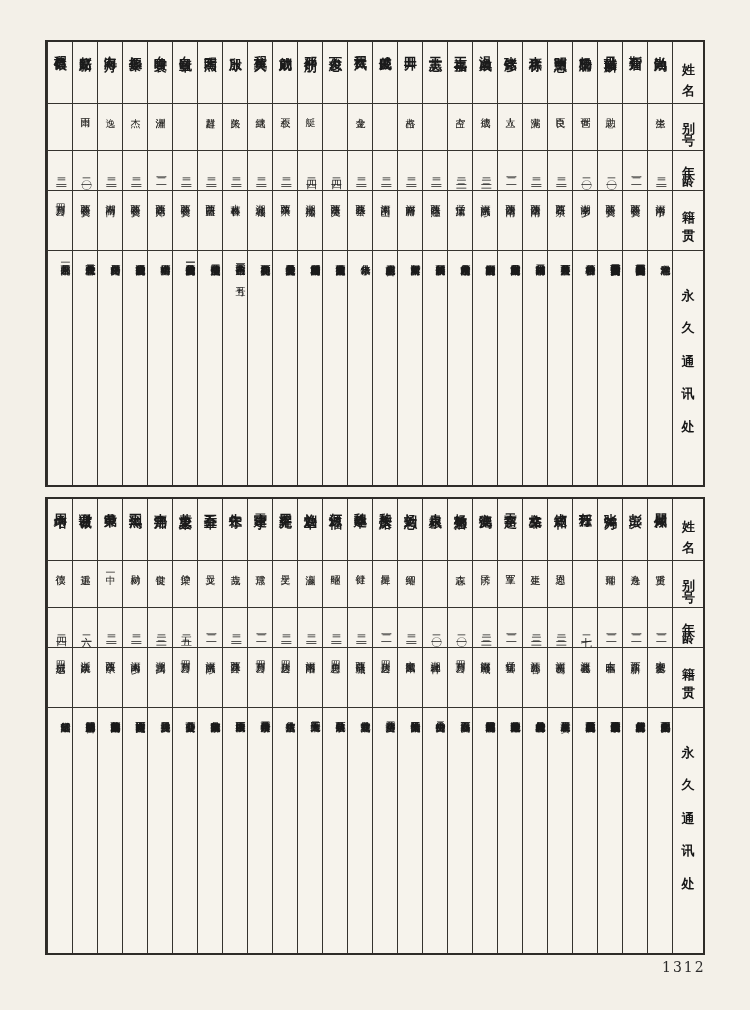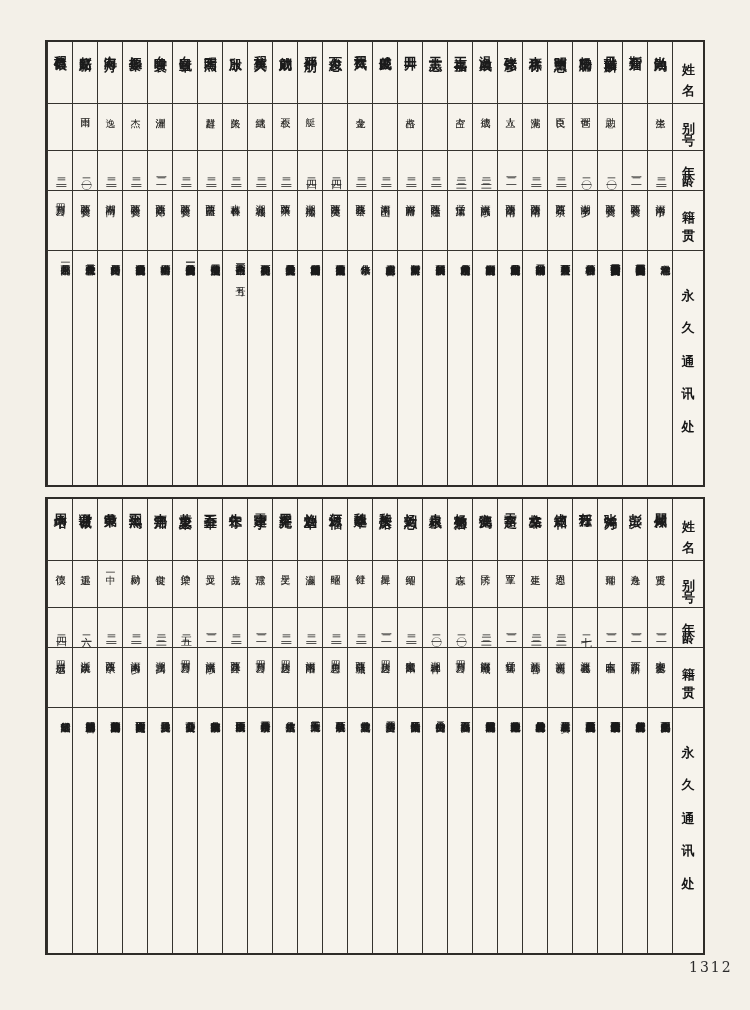--- a/index.html
+++ b/index.html
@@ -36,21 +36,21 @@
   .c-native{height:60px;font-size:10px;padding-top:5px;letter-spacing:1px}
   .c-addr{flex:1;font-size:10px;line-height:11px;padding:6px 1px 2px 1px;align-items:flex-start;border-bottom:none}
   
   .hdr{font-weight:bold;font-size:13px;justify-content:flex-start;align-items:center;color:#161616}
   .h-name{letter-spacing:20px;padding-top:11px}
   .h-alias{letter-spacing:12px;padding-top:8px}
   .h-age{letter-spacing:7px;padding-top:5px}
   .h-native{letter-spacing:18px;padding-top:10px}
   .h-addr{letter-spacing:33px;padding-top:26px;font-size:13px}
   .page-num{
-    position:absolute;left:689px;top:959px;
+    position:absolute;left:662px;top:959px;
     font-family:"DejaVu Serif",serif;font-size:14px;letter-spacing:2px;color:#2a2a2a;
   }
 </style>
 </head>
 <body>
 
 <div class="sheet-table" id="table-top">
   <div class="header-col">
     <div class="cell c-name hdr h-name">姓名</div>
     <div class="cell c-alias hdr h-alias">别号</div>

